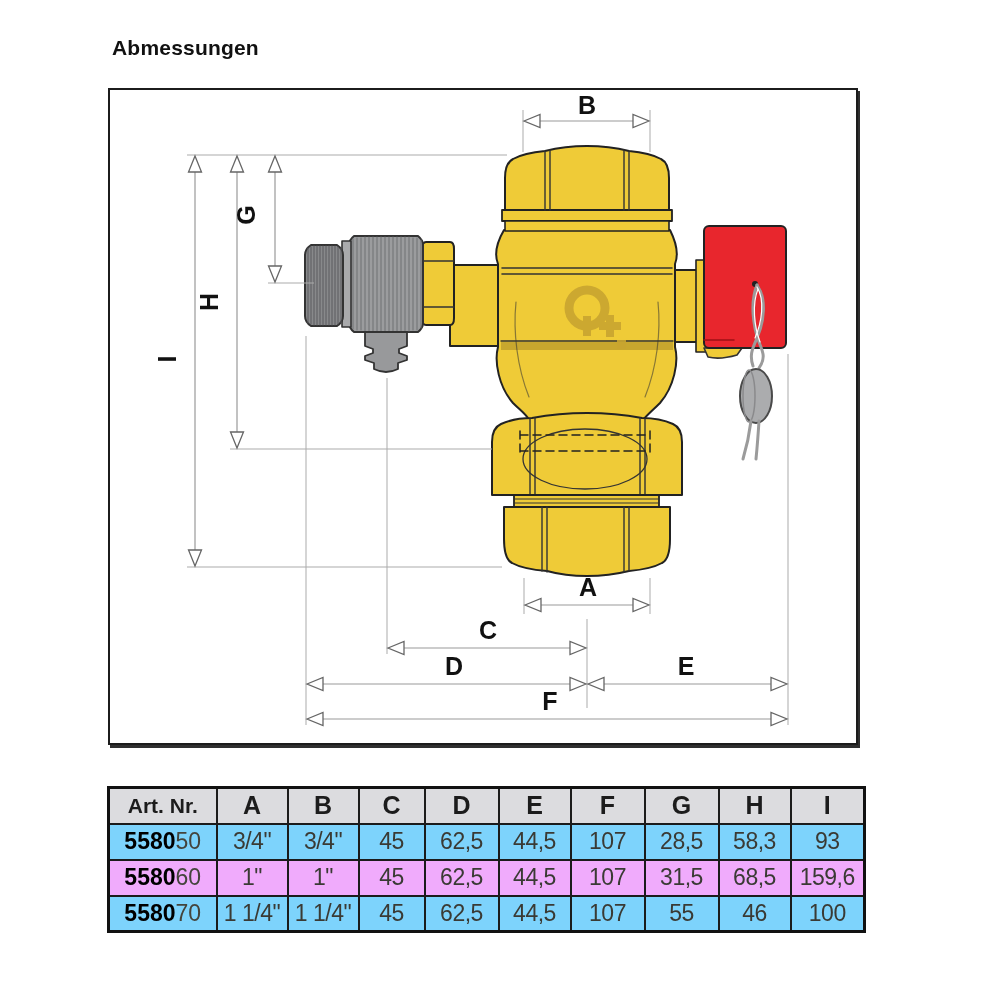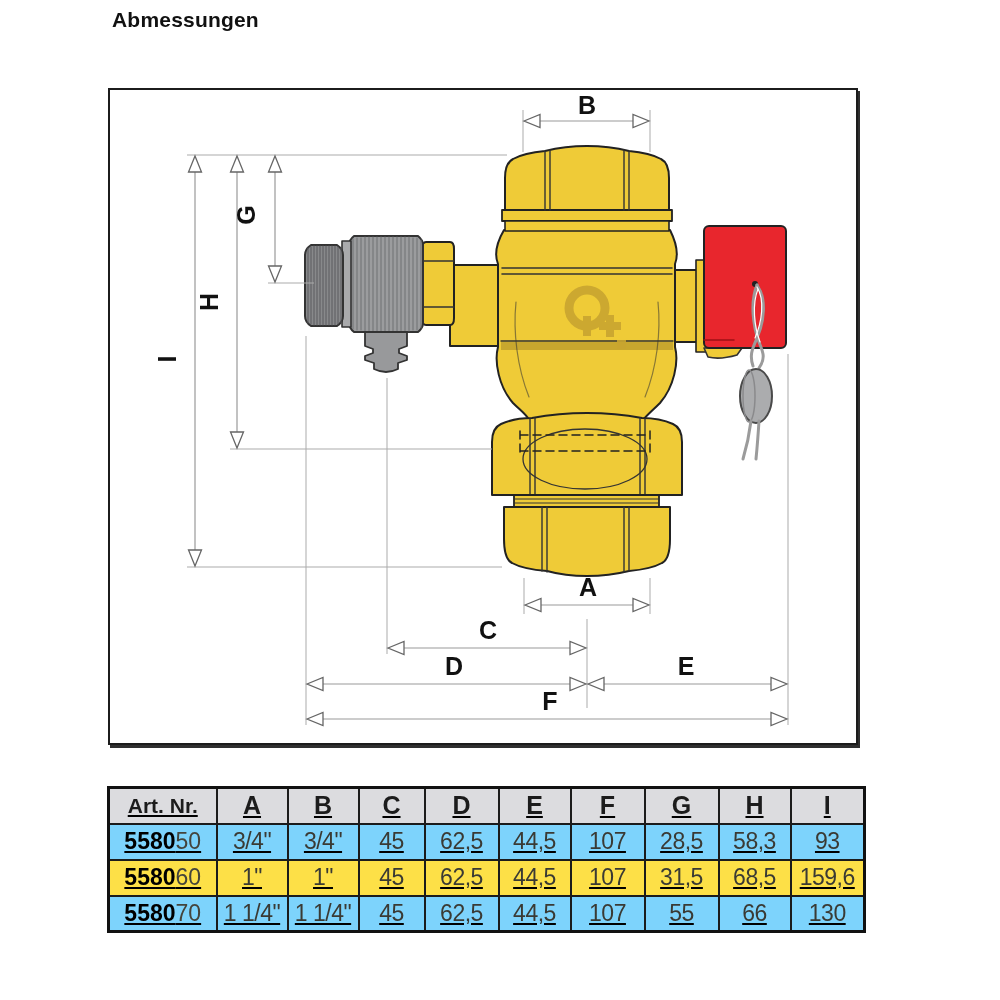--- a/index.html
+++ b/index.html
@@ -1,32 +1,32 @@
 <!DOCTYPE html>
 <html><head>
 <meta charset="utf-8">
 <style>
   * { margin:0; padding:0; box-sizing:border-box; }
   html,body { width:1000px; height:1000px; background:#fff;
     font-family:"Liberation Sans", sans-serif; position:relative; overflow:hidden; }
-  .page-title { position:absolute; left:112px; top:8px; font-size:21px;
+  .page-title { position:absolute; left:112px; top:36px; font-size:21px;
     font-weight:bold; color:#111; letter-spacing:.2px; }
   .diagram-box { position:absolute; left:108px; top:88px; width:750px; height:657px;
     border:2px solid #1c1c1c; background:#fff; box-shadow:2px 3px 0 rgba(10,10,10,.85); }
   .diagram-box svg { display:block; }
 
   table.dim-table { position:absolute; left:107px; top:786px; width:756px;
-    border-collapse:collapse; table-layout:fixed;text-decoration:underline; }
+    border-collapse:collapse; table-layout:fixed; }
   table.dim-table td, table.dim-table th { border:2px solid #1b1b1b; text-align:center;
     vertical-align:middle; height:36px; overflow:hidden; white-space:nowrap; }
   table.dim-table { border:3px solid #111; }
   th.hdr { background:#DCDCDF; font-size:25px; font-weight:bold; color:#1c1c1c; }
   th.hdr-art { background:#DCDCDF; font-size:21px; font-weight:bold; color:#1c1c1c; }
   tr.row-yellow td { background:#7dd3fc; }
-  tr.row-orange td { background:#fde047;margin-top:23px; }
+  tr.row-orange td { background:#f0abfc;margin-top:23px; }
   td.val { font-size:23px; font-weight:400; color:#3a3a34; letter-spacing:-.5px; }
   td.art { font-size:23px; }
   td.art .pfx { font-weight:bold; color:#000; }
   td.art .sfx { font-weight:400; color:#44443c; }
 </style>
 </head>
 <body>
 
 <div class="page-title">Abmessungen</div>
 
@@ -232,17 +232,17 @@
   </tr>
   <tr class="row-yellow">
     <td class="art"><span class="pfx">5580</span><span class="sfx">70</span></td>
     <td class="val">1 1/4"</td>
     <td class="val">1 1/4"</td>
     <td class="val">45</td>
     <td class="val">62,5</td>
     <td class="val">44,5</td>
     <td class="val">107</td>
     <td class="val">55</td>
-    <td class="val">66</td>
-    <td class="val">130</td>
+    <td class="val">46</td>
+    <td class="val">100</td>
   </tr>
 </tbody>
   </table>
 
 </body></html>

